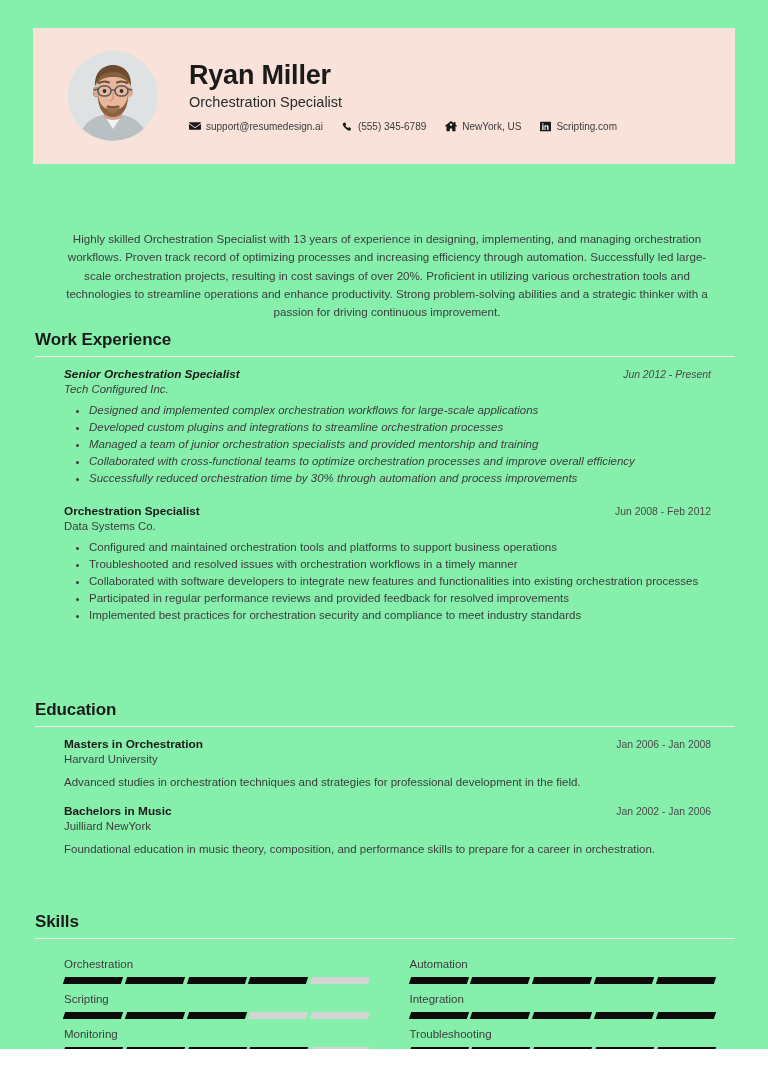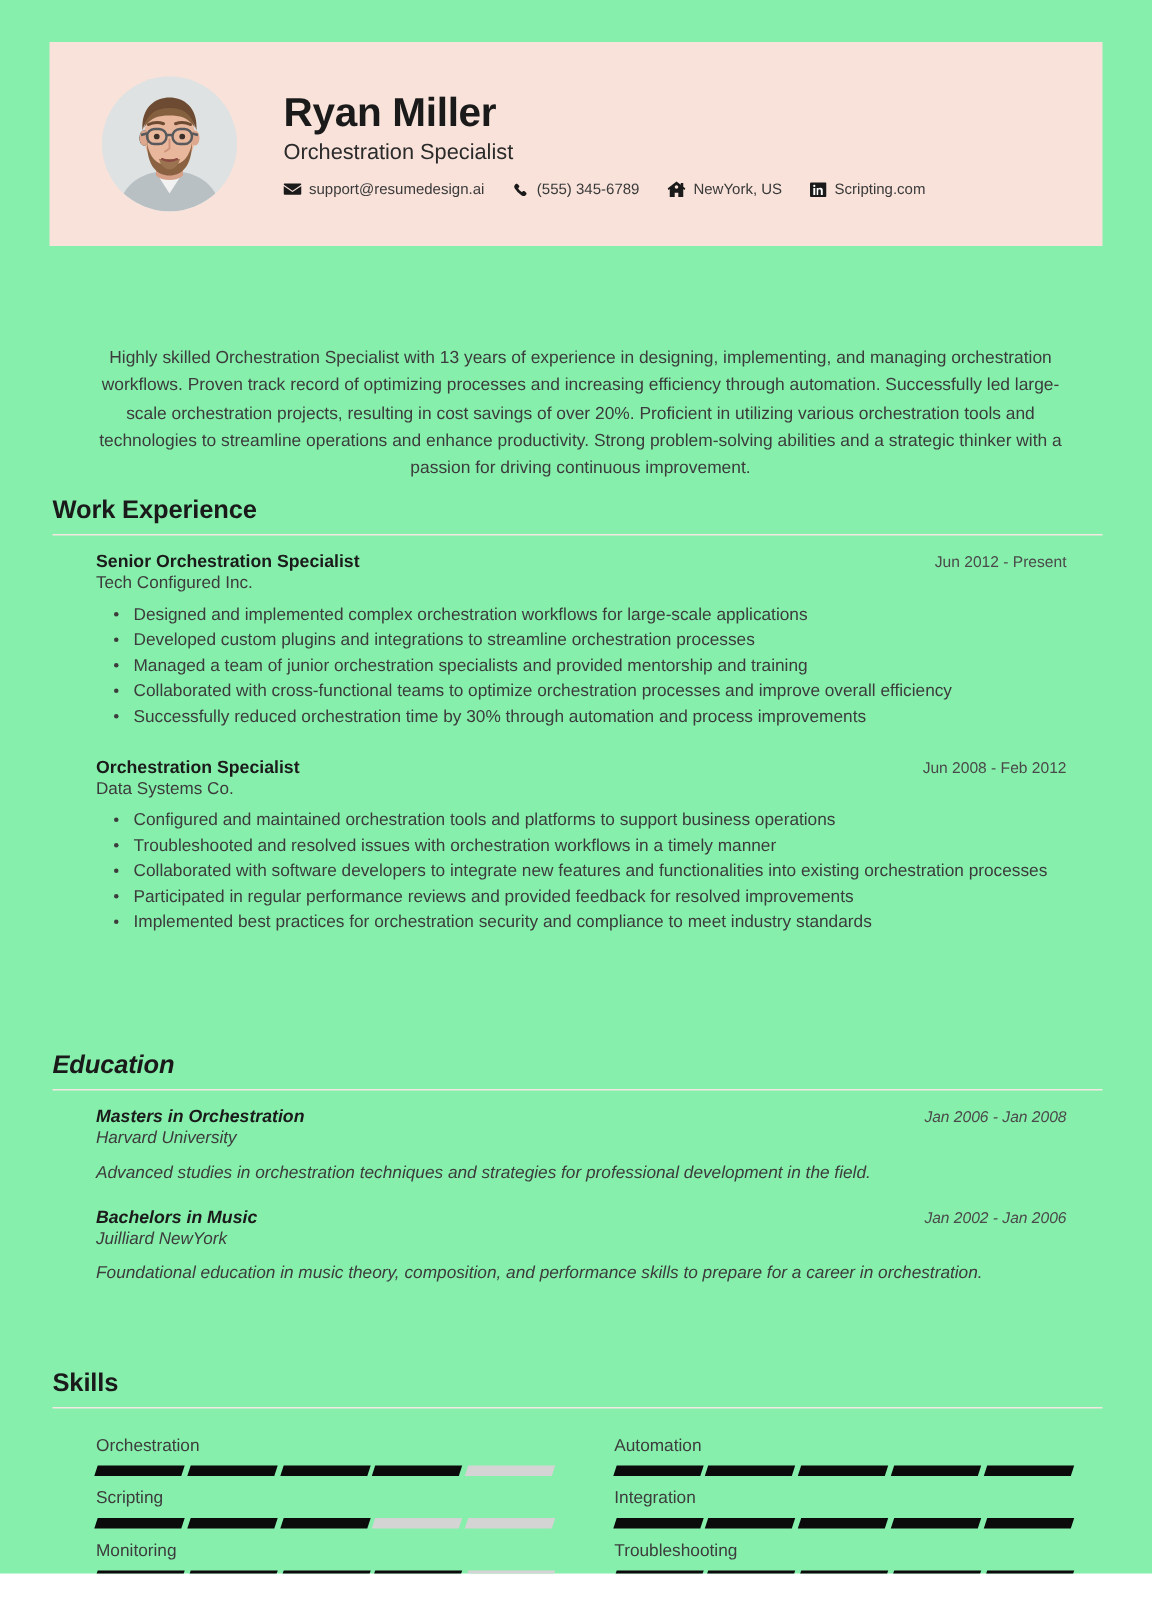--- a/index.html
+++ b/index.html
@@ -285,21 +285,21 @@
       </div>
     </div>
   </div>
 
   <div class="summary">Highly skilled Orchestration Specialist with 13 years of experience in designing, implementing, and managing orchestration workflows. Proven track record of optimizing processes and increasing efficiency through automation. Successfully led large-scale orchestration projects, resulting in cost savings of over 20%. Proficient in utilizing various orchestration tools and technologies to streamline operations and enhance productivity. Strong problem-solving abilities and a strategic thinker with a passion for driving continuous improvement.</div>
 
   <div class="section" style="top:330px;">
     <h2 class="section-title">Work Experience</h2>
     <hr class="section-rule">
 
-    <div class="entry" style="margin-top:8px;">
+    <div class="entry" style="margin-top:8px;font-style:italic;">
       <div class="entry-head">
         <span class="entry-title">Senior Orchestration Specialist</span>
         <span class="entry-date">Jun 2012 - Present</span>
       </div>
       <div class="entry-org">Tech Configured Inc.</div>
       <ul class="bullets">
         <li>Designed and implemented complex orchestration workflows for large-scale applications</li>
         <li>Developed custom plugins and integrations to streamline orchestration processes</li>
         <li>Managed a team of junior orchestration specialists and provided mentorship and training</li>
         <li>Collaborated with cross-functional teams to optimize orchestration processes and improve overall efficiency</li>
@@ -316,21 +316,21 @@
       <ul class="bullets">
         <li>Configured and maintained orchestration tools and platforms to support business operations</li>
         <li>Troubleshooted and resolved issues with orchestration workflows in a timely manner</li>
         <li>Collaborated with software developers to integrate new features and functionalities into existing orchestration processes</li>
         <li>Participated in regular performance reviews and provided feedback for resolved improvements</li>
         <li>Implemented best practices for orchestration security and compliance to meet industry standards</li>
       </ul>
     </div>
   </div>
 
-  <div class="section" style="top:700px;font-style:italic;">
+  <div class="section" style="top:700px;">
     <h2 class="section-title">Education</h2>
     <hr class="section-rule">
 
     <div class="entry" style="margin-top:9px;">
       <div class="entry-head">
         <span class="entry-title">Masters in Orchestration</span>
         <span class="entry-date">Jan 2006 - Jan 2008</span>
       </div>
       <div class="entry-org">Harvard University</div>
       <div class="entry-desc">Advanced studies in orchestration techniques and strategies for professional development in the field.</div>

